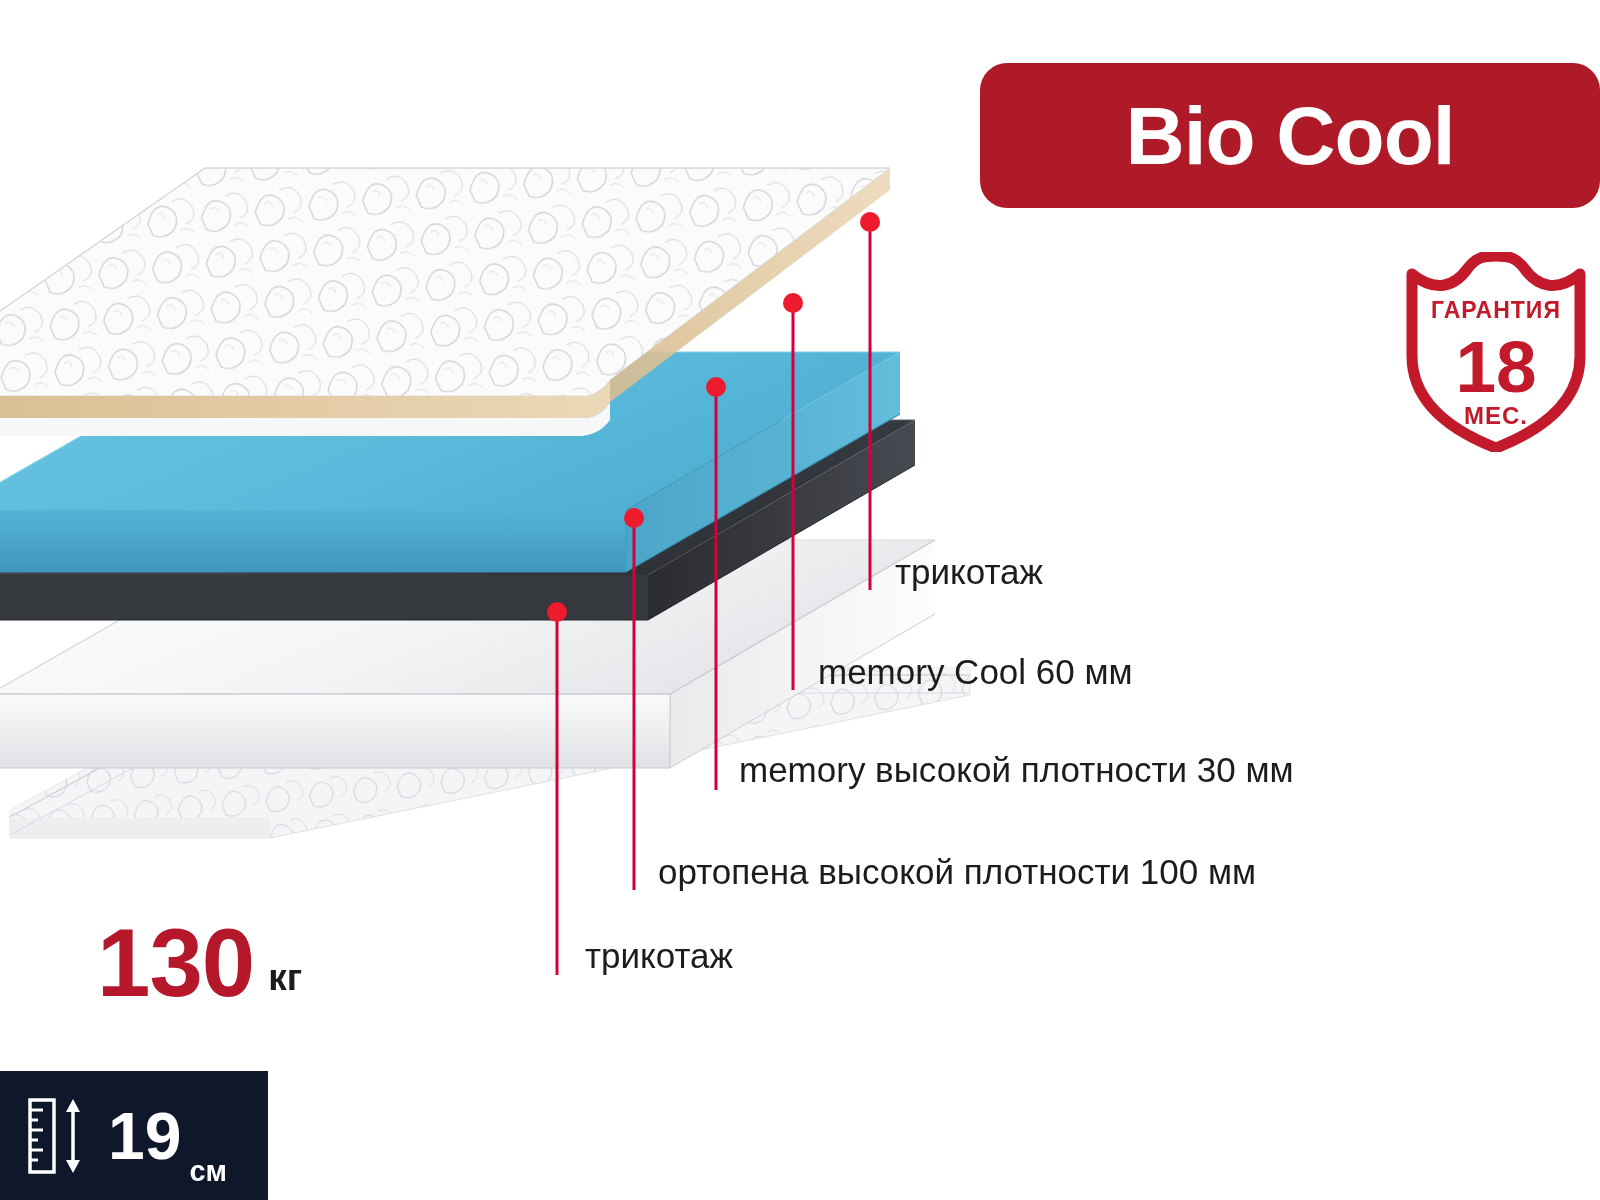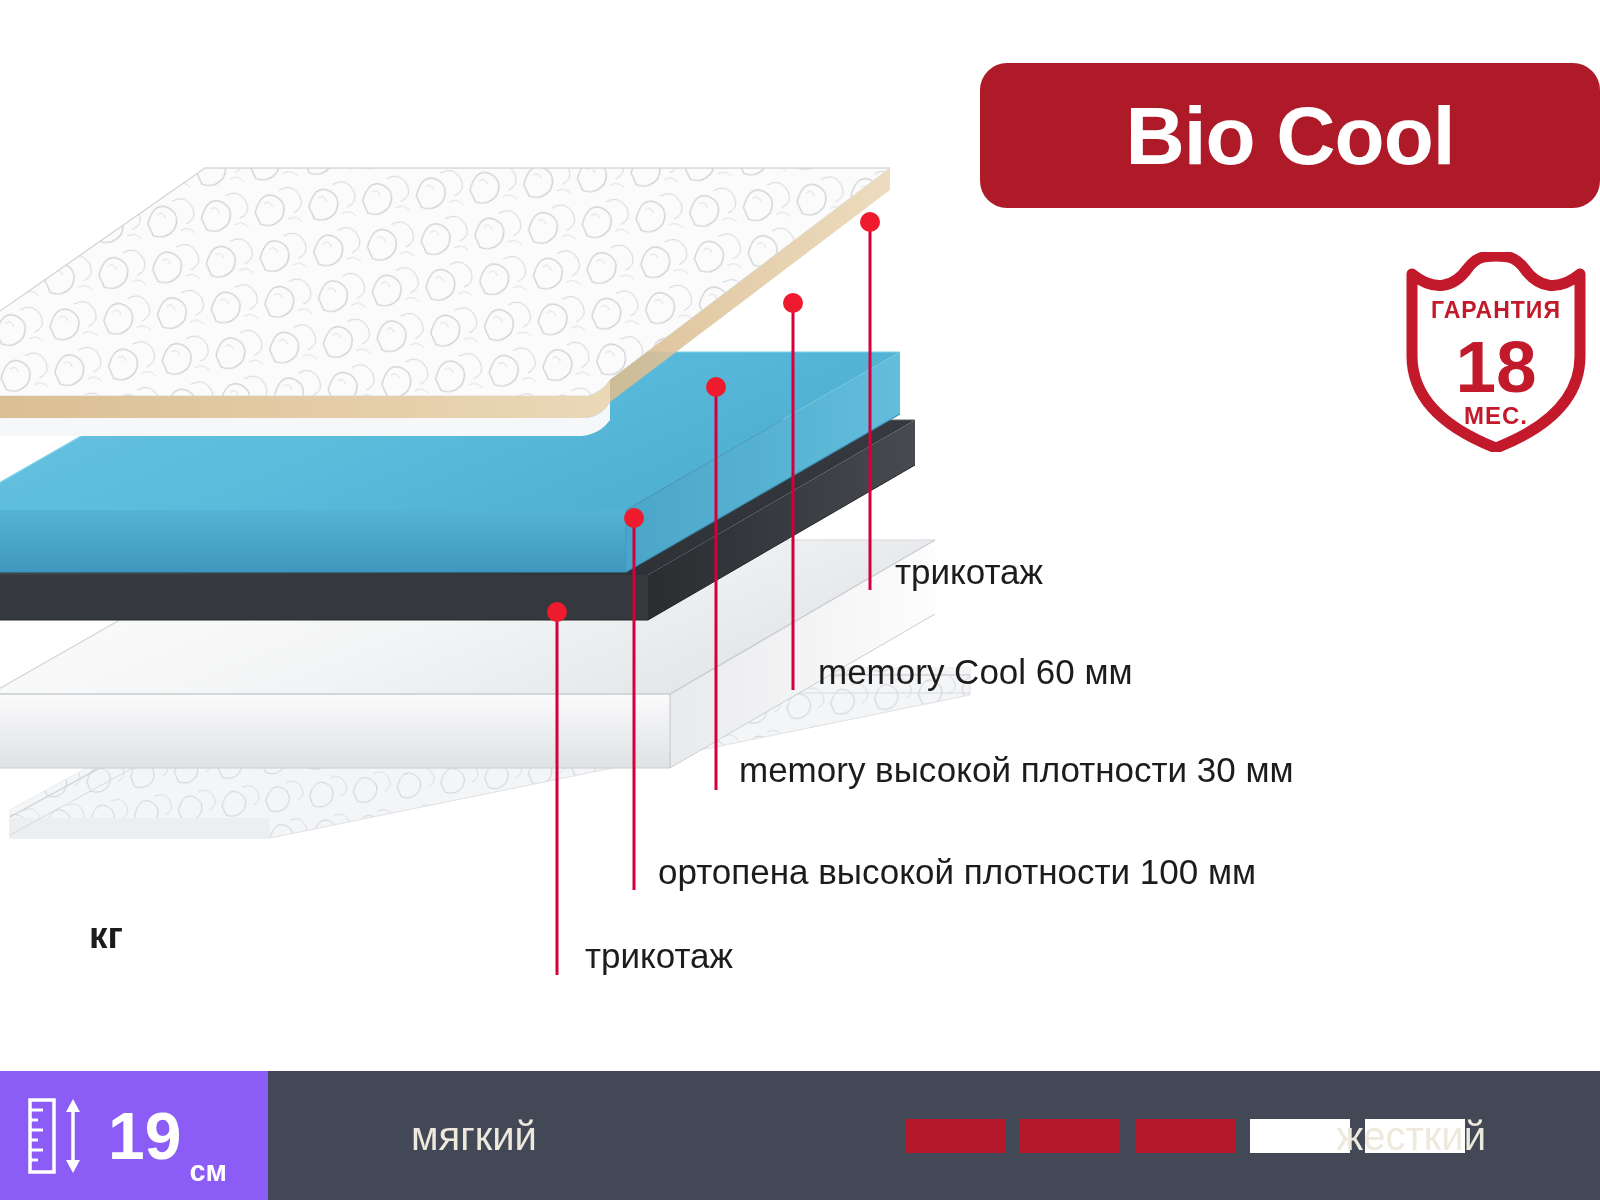--- a/index.html
+++ b/index.html
@@ -66,21 +66,21 @@
   }
 
   
   #bottom-bar{
     position:absolute; left:0; top:1071px;
     width:1600px; height:129px;
     display:flex;
   }
   #height-panel{
     width:268px; height:100%;
-    background:#8b5cf6;
+    background:#0f172a;
     display:flex; align-items:center;
     padding-left:26px;
   }
   #ruler-icon{ width:66px; height:80px; flex:none; }
   #ruler-icon svg{ width:100%; height:100%; display:block; }
   #height-value{
     color:#ffffff; font-size:66px; font-weight:bold;
     margin-left:16px; line-height:1;
   }
   #height-unit{
@@ -258,20 +258,21 @@
     <path d="M16 22 C38 40 58 36 72 16 C80 6 86 4 100 4 C114 4 120 6 128 16
              C142 36 162 40 184 22 L184 104 C184 150 146 178 100 196
              C54 178 16 150 16 104 Z" fill="none" stroke="#C2192B" stroke-width="11" stroke-linejoin="round"></path>
     <text class="wtxt" x="100" y="66" font-size="23" letter-spacing="1">ГАРАНТИЯ</text>
     <text class="wtxt" x="100" y="140" font-size="73">18</text>
     <text class="wtxt" x="100" y="172" font-size="24" letter-spacing="1">МЕС.</text>
   </svg>
 </div>
 
 <div id="weight-block">
+  <span id="weight-value">130</span>
   <span id="weight-unit">кг</span>
 </div>
 
 <div id="bottom-bar">
 
   <div id="height-panel">
     <div id="ruler-icon">
       <svg viewBox="0 0 66 80" xmlns="http://www.w3.org/2000/svg">
         <rect x="4" y="4" width="24" height="72" fill="none" stroke="#fff" stroke-width="3.5"></rect>
         <g stroke="#fff" stroke-width="3">
@@ -284,24 +285,13 @@
         </g>
         <line x1="47" y1="10" x2="47" y2="70" stroke="#fff" stroke-width="3.5"></line>
         <path d="M47 3 L54 16 L40 16 Z" fill="#fff"></path>
         <path d="M47 77 L54 64 L40 64 Z" fill="#fff"></path>
       </svg>
     </div>
     <span id="height-value">19</span>
     <span id="height-unit">см</span>
   </div>
 
-  <div id="firmness-panel">
-    <span class="firm-word" id="firm-soft">мягкий</span>
-    <div id="firmness-scale">
-      <div class="firm-seg on"></div>
-      <div class="firm-seg on"></div>
-      <div class="firm-seg on"></div>
-      <div class="firm-seg off"></div>
-      <div class="firm-seg off"></div>
-    </div>
-    <span class="firm-word" id="firm-hard">жесткий</span>
-  </div>
 </div>
 
 </body></html>

